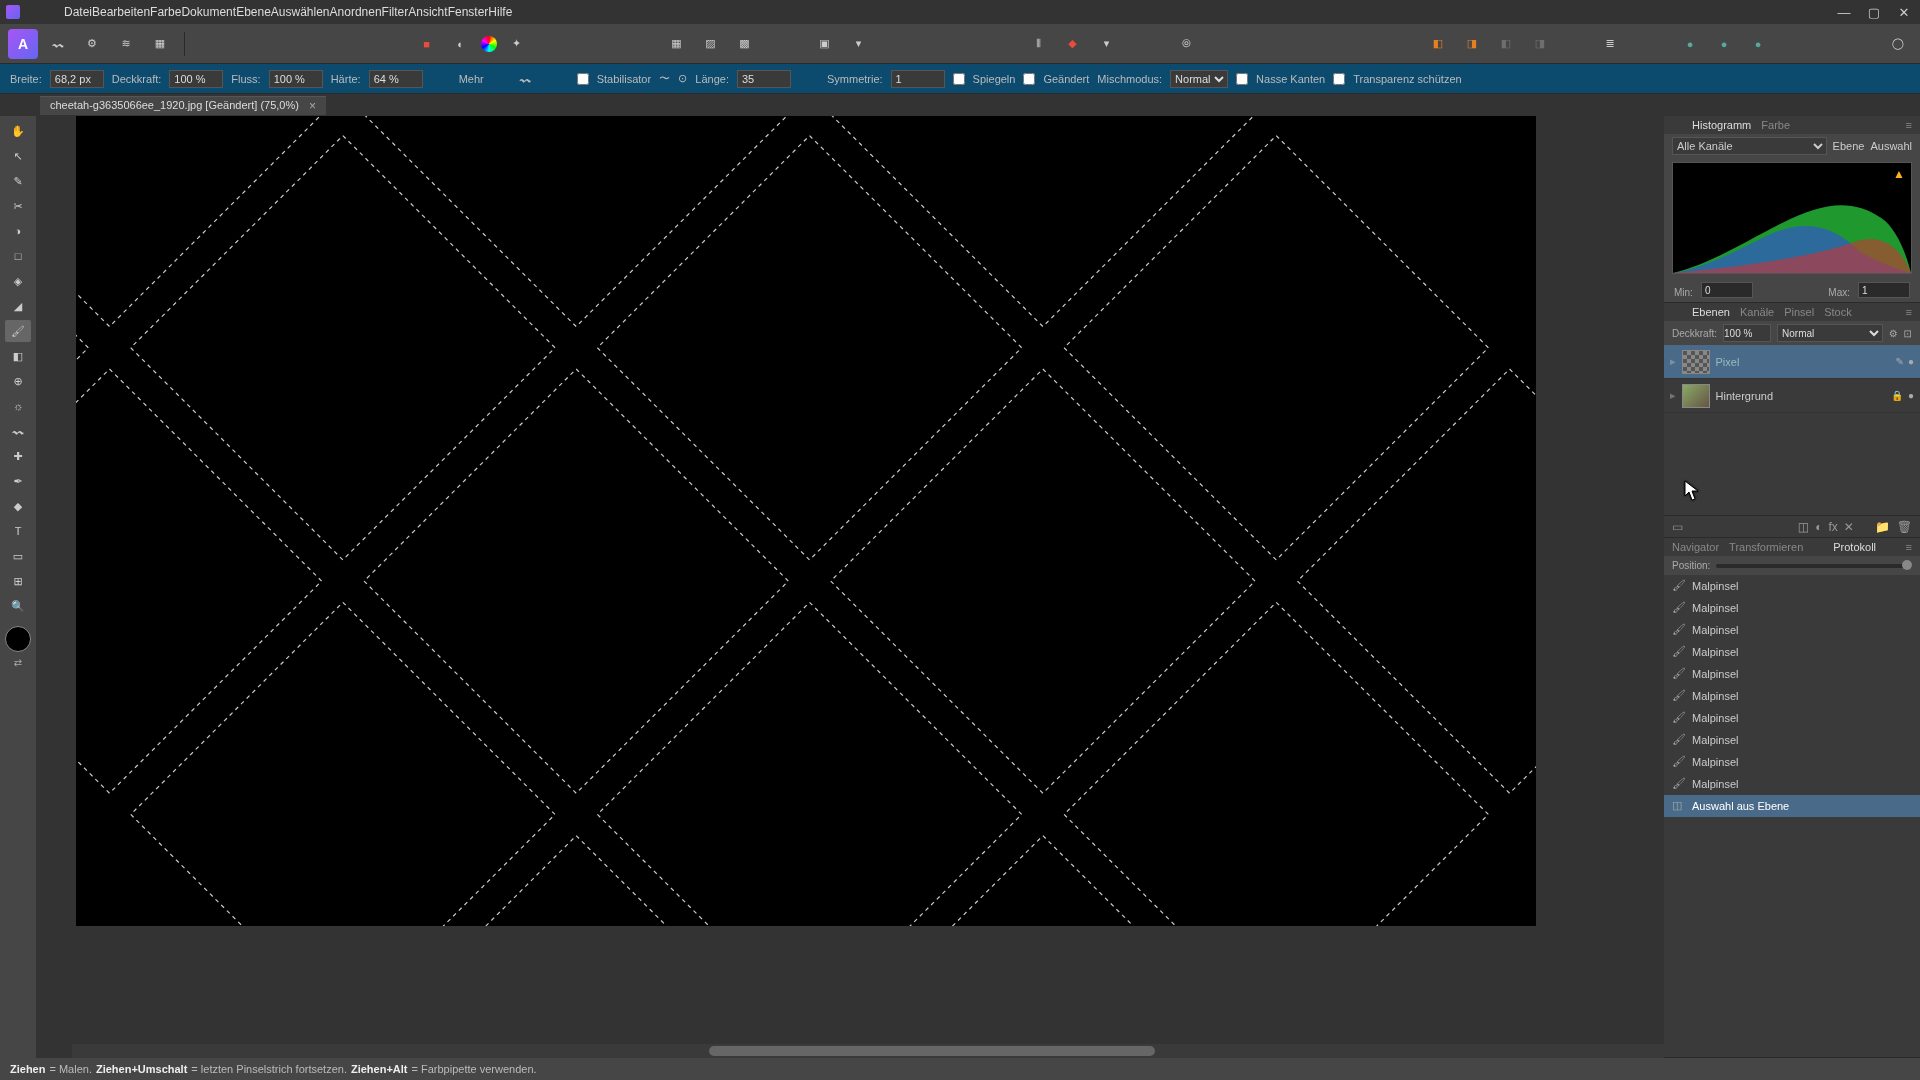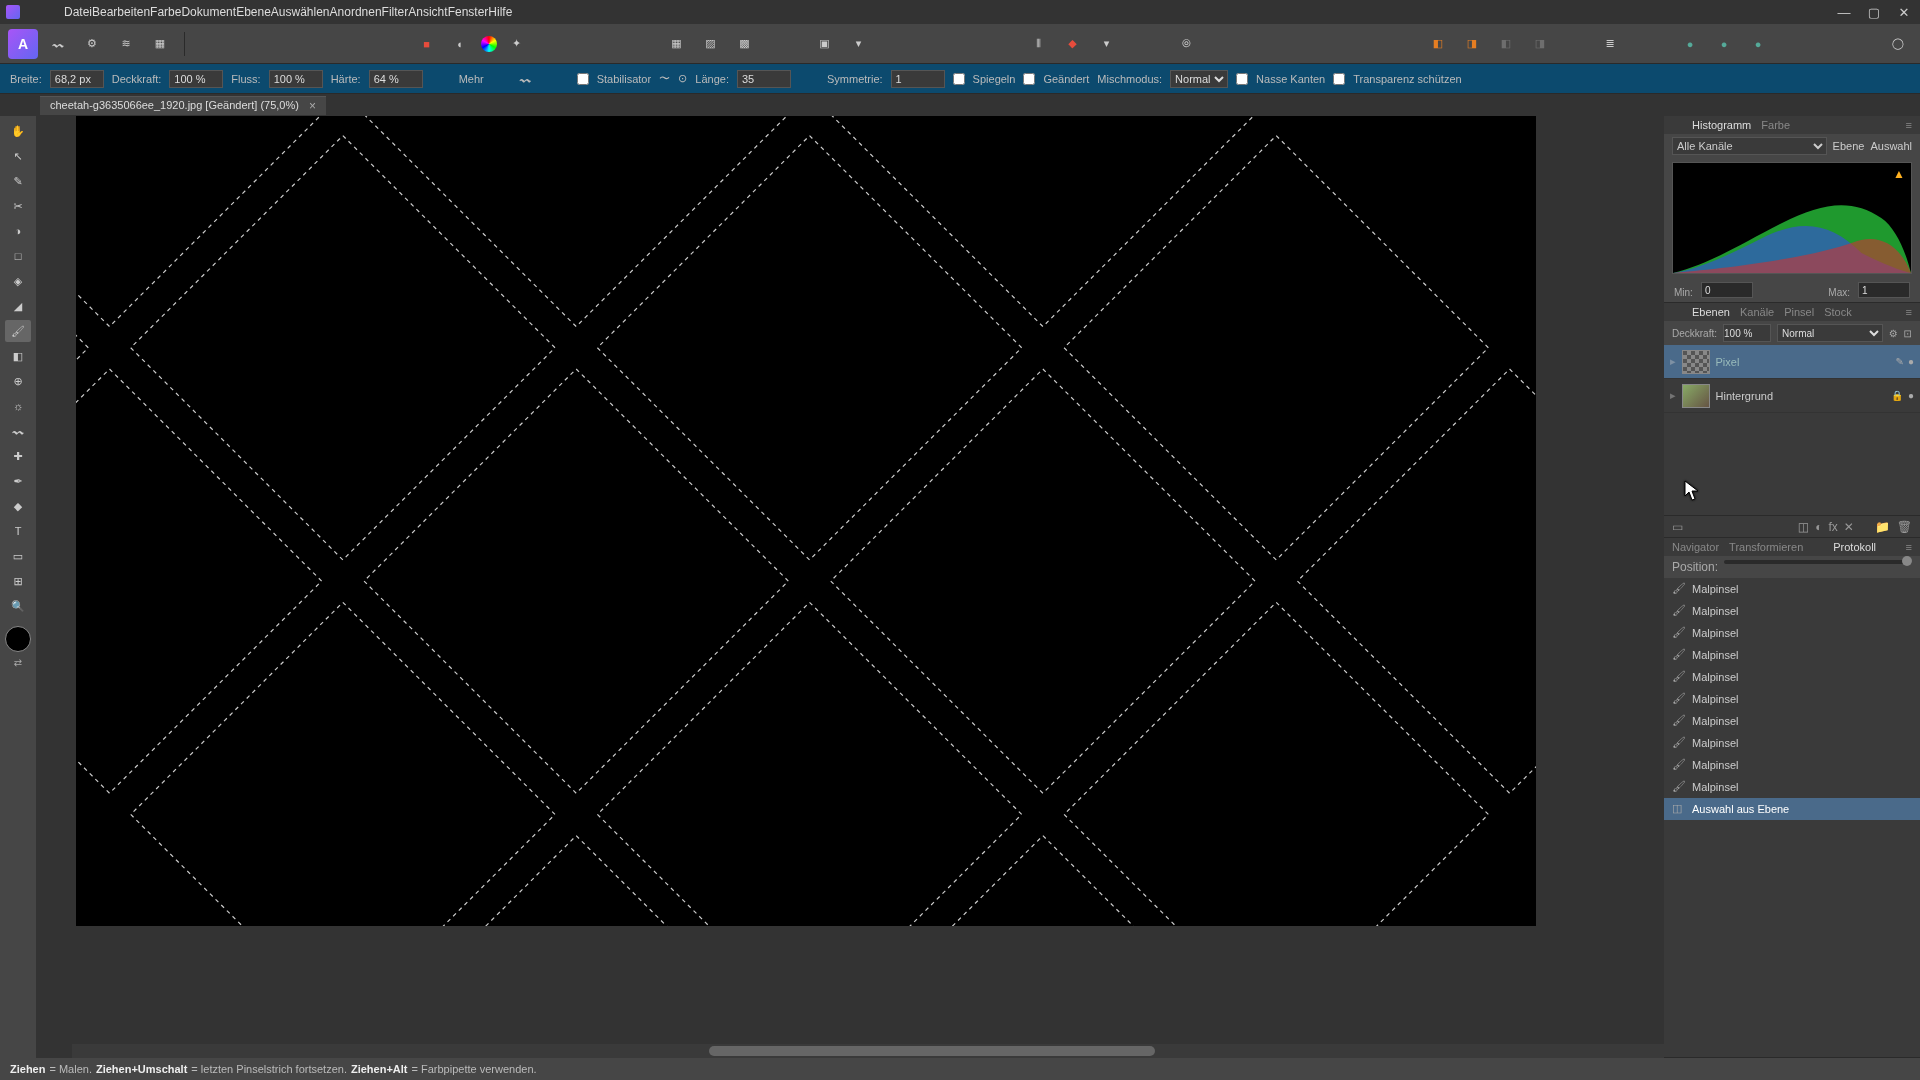--- a/index.html
+++ b/index.html
@@ -65,21 +65,21 @@
 .layer-opts input,.layer-opts select { background:#3a3a3a; border:1px solid #555; color:#ddd; height:18px; font-size:10px; }
 .layers-list { background:#3a3a3a; }
 .layer { display:flex; align-items:center; padding:3px 6px; gap:6px; font-size:11px; color:#ccc; height:34px; border-bottom:1px solid #333; }
 .layer.sel { background:#4a6a8a; }
 .layer .thumb { width:28px; height:24px; background:#666; border:1px solid #888; background-image:repeating-conic-gradient(#888 0 25%,#555 0 50%); background-size:8px 8px; }
 .layer .thumb.bg { background:linear-gradient(135deg,#8a6,#654); }
 .layer .icons { margin-left:auto; display:flex; gap:4px; color:#aaa; font-size:10px; }
 .layer-foot { height:22px; background:#3a3a3a; border-top:1px solid #2a2a2a; display:flex; align-items:center; justify-content:flex-end; gap:6px; padding:0 8px; color:#999; font-size:12px; }
 
 .history { flex:1; display:flex; flex-direction:column; }
-.history .slider-row { padding:4px 8px; display:flex; gap:6px; font-size:12px; color:#aaa; }
+.history .slider-row { padding:4px 8px; display:flex; align-items:center; gap:6px; font-size:10px; color:#aaa; }
 .history .slider-row .track { flex:1; height:4px; background:#2a2a2a; border-radius:2px; position:relative; }
 .history .slider-row .track .knob { position:absolute; right:0; top:-4px; width:10px; height:10px; background:#888; border-radius:50%; }
 .history-list { flex:1; overflow:auto; background:#3a3a3a; }
 .hist-item { display:flex; align-items:center; gap:6px; padding:2px 8px; font-size:11px; color:#ccc; height:22px; }
 .hist-item .ico { width:14px; height:14px; color:#aaa; font-size:11px; }
 .hist-item.sel { background:#4a6a8a; color:#fff; }
 
 
 .status { position:absolute; left:0; right:0; bottom:0; height:22px; background:#464646; color:#bbb; font-size:11px; display:flex; align-items:center; padding:0 10px; gap:4px; }
 .status b { color:#eee; font-weight:600; }

